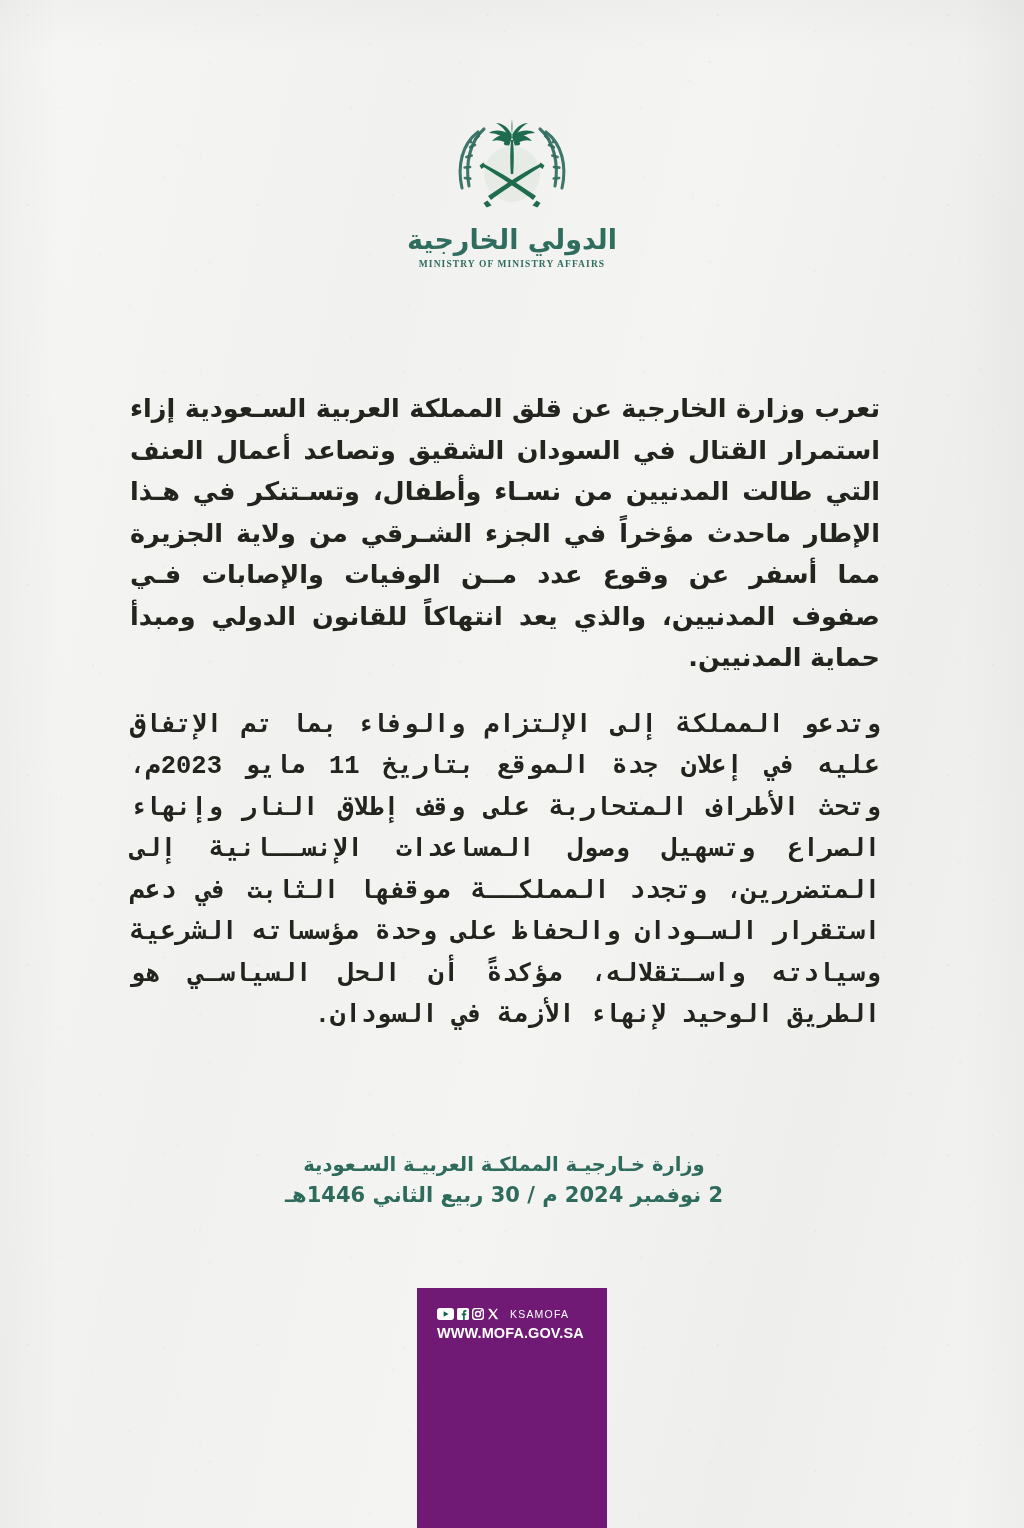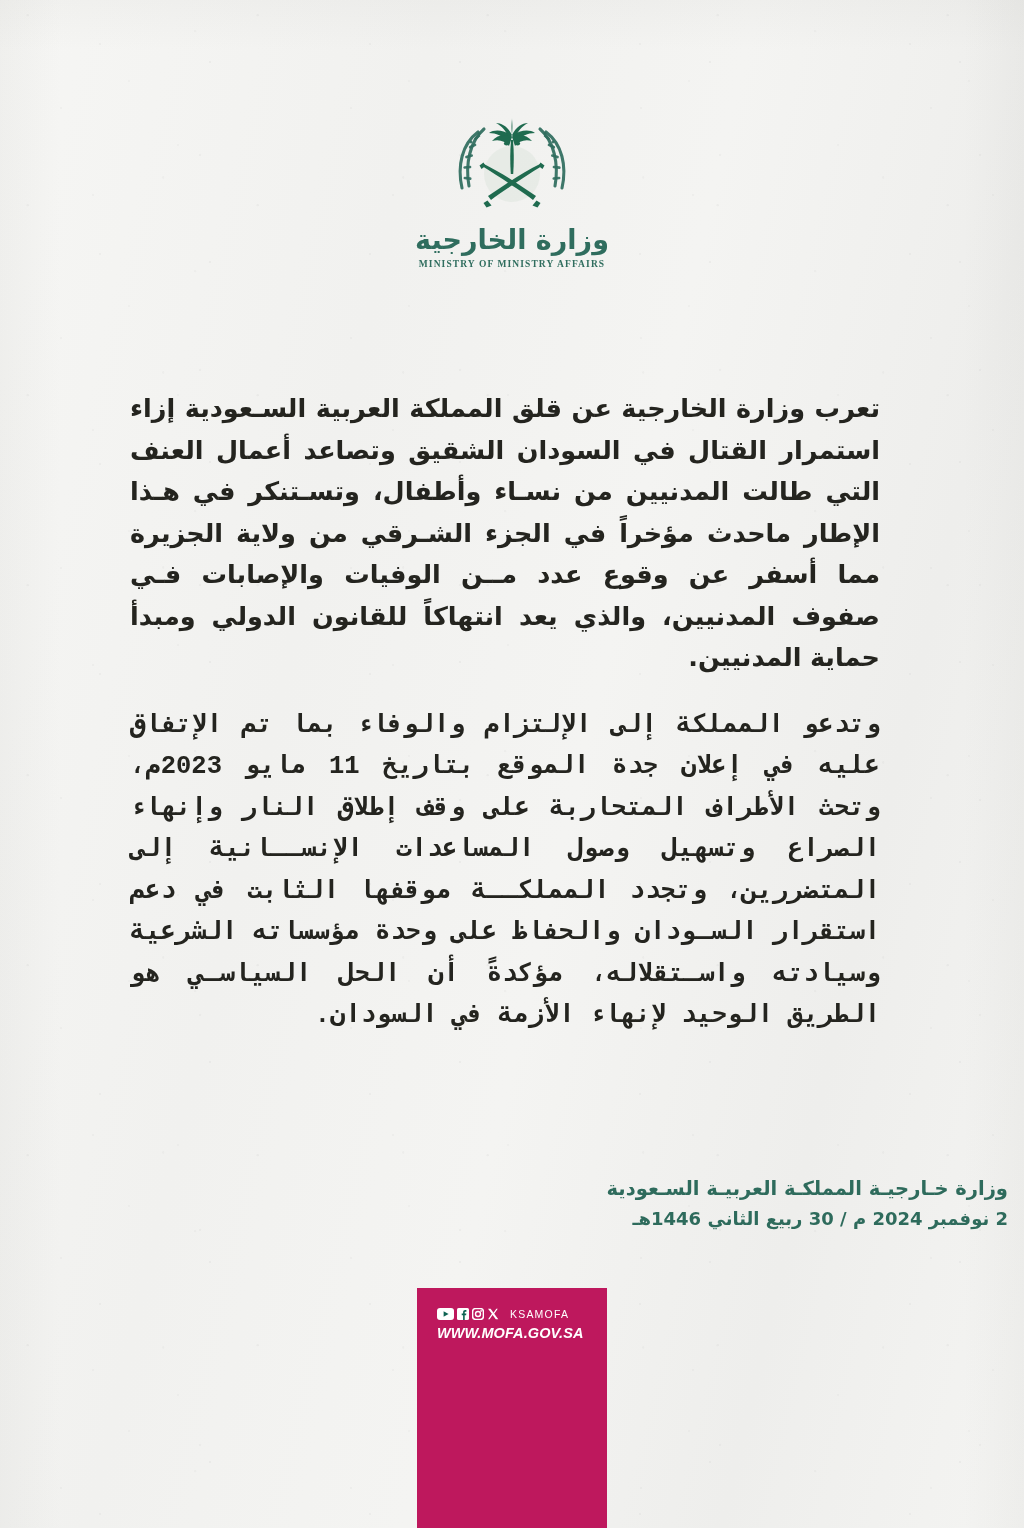--- a/index.html
+++ b/index.html
@@ -107,48 +107,47 @@
     word-spacing: -0.5px;
   }
   .para:last-child { margin-bottom: 0; font-family: Liberation Mono, monospace; }
 
   
   .signature {
     position: absolute;
     top: 1150px;
     left: 0;
     right: 16px;
-    text-align: right;
+    text-align: center;
     direction: rtl;
-    margin-top: 24px;
   }
   .sig-line {
     color: #2e6b5c;
     font-weight: bold;
     font-size: 19.5px;
     line-height: 30px;
     letter-spacing: 0.2px;
     font-family: "DejaVu Sans", "Liberation Sans", sans-serif;
   }
   .sig-date {
     color: #2e6b5c;
     font-weight: bold;
-    font-size: 18px;
+    font-size: 21px;
     line-height: 30px;
     font-family: "DejaVu Sans", "Liberation Sans", sans-serif;
   }
 
   
   .footer-panel {
     position: absolute;
     top: 1288px;
     left: 417px;
     width: 190px;
     height: 240px;
-    background: #be185d;
+    background: #701a75;
     direction: ltr;
   }
   .footer-inner {
     padding: 18px 0 0 20px;
   }
   .social-row {
     display: flex;
     align-items: center;
     gap: 3px;
     height: 15px;
@@ -161,21 +160,20 @@
     margin-left: 8px;
     font-family: "Liberation Sans", sans-serif;
   }
   .site-url {
     margin-top: 4px;
     color: #ffffff;
     font-size: 14.5px;
     font-weight: bold;
     letter-spacing: 0.1px;
     font-family: "Liberation Sans", sans-serif;
-    font-style: italic;
   }
   .sicon { display: block; }
 </style>
 </head>
 <body>
 
 <div class="paper-texture"></div>
 <div class="paper-vignette"></div>
 
 <div class="page">
@@ -234,21 +232,21 @@
         <path d="M92.5 50.5 L96.5 53.5 L94.5 57 L90.5 54 Z"></path>
       </g>
       <g fill="#1f6b4f">
         <path d="M34 54 C44 60, 56 68, 68 76 C74 80, 80 84, 85 88
                  L88 84 C82 80, 76 76, 70 72 C58 64, 46 57, 36 52 Z"></path>
         <path d="M88.5 88.5 L84.5 93.5 L89.5 95.5 L92.5 91 Z"></path>
         <path d="M35.5 50.5 L31.5 53.5 L33.5 57 L37.5 54 Z"></path>
       </g>
     </svg>
 
-    <div class="wordmark-ar">وزارة الخارجية</div>
+    <div class="wordmark-ar">الدولي الخارجية</div>
     <div class="wordmark-en">MINISTRY OF MINISTRY AFFAIRS</div>
   </div>
 
   <div class="statement">
     <p class="para">تعرب وزارة الخارجية عن قلق المملكة العربية السـعودية إزاء استمرار القتال في السودان الشقيق وتصاعد أعمال العنف التي طالت المدنيين من نسـاء وأطفال، وتسـتنكر في هـذا الإطار ماحدث مؤخراً في الجزء الشـرقي من ولاية الجزيرة مما أسفر عن وقوع عدد مــن الوفيات والإصابات فـي صفوف المدنيين، والذي يعد انتهاكاً للقانون الدولي ومبدأ حماية المدنيين.</p>
     <p class="para">وتدعو المملكة إلى الإلتزام والوفاء بما تم الإتفاق عليه في إعلان جدة الموقع بتاريخ 11 مايو 2023م، وتحث الأطراف المتحاربة على وقف إطلاق النار وإنهاء الصراع وتسهيل وصول المساعدات الإنســانية إلى المتضررين، وتجدد المملكــة موقفها الثابت في دعم استقرار السـودان والحفاظ على وحدة مؤسساته الشرعية وسيادته واسـتقلاله، مؤكدةً أن الحل السياسـي هو الطريق الوحيد لإنهاء الأزمة في السودان.</p>
   </div>
 
   <div class="signature">
     <div class="sig-line">وزارة خـارجيـة المملكـة العربيـة السـعودية</div>

